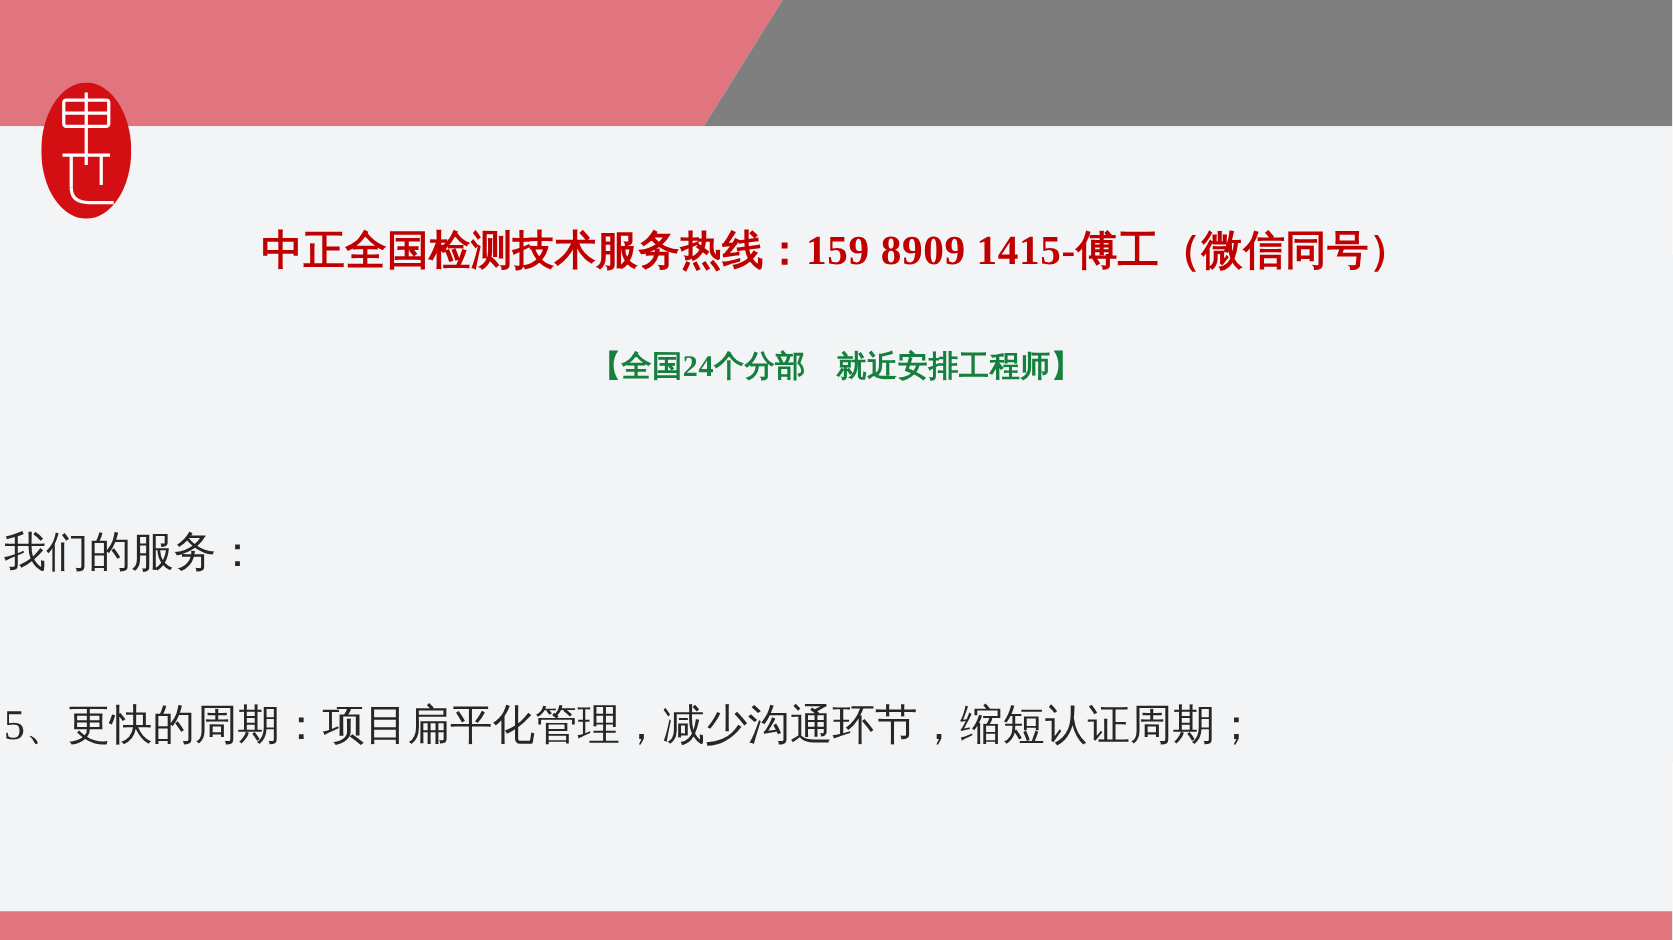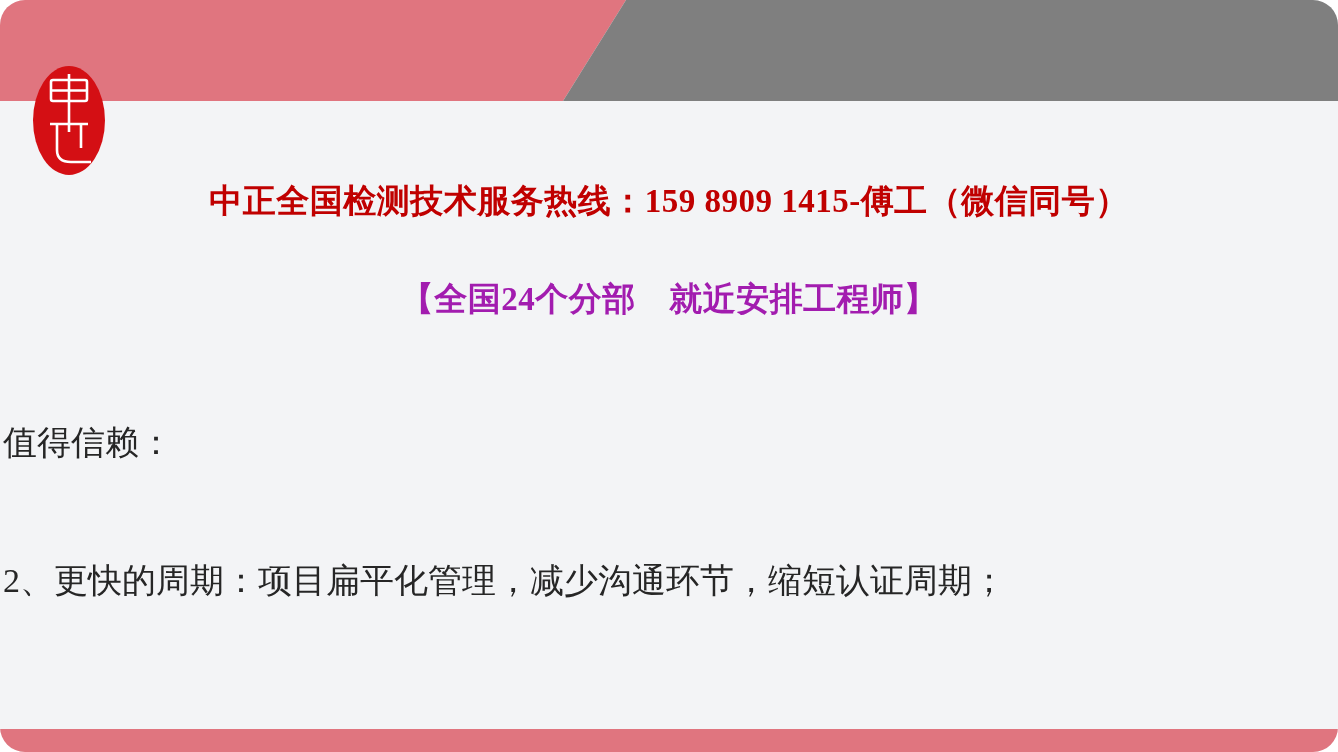--- a/index.html
+++ b/index.html
@@ -10,21 +10,20 @@
   body {
     font-family: "Liberation Serif", "DejaVu Serif", serif;
   }
 
   #slide {
     position: relative;
     width: 1338px;
     height: 752px;
     overflow: hidden;
     background: #f3f4f6;
-    border-radius: 25px;
   }
 
   
   .banner {
     position: absolute;
     left: 0;
     top: 0;
     width: 1338px;
     height: 101px;
   }
@@ -64,23 +63,23 @@
     letter-spacing: 0.5px;
     white-space: pre;
   }
 
   .subline {
     position: absolute;
     left: 0;
     top: 279px;
     width: 1338px;
     text-align: center;
-    color: #a21caf;
+    color: #15803d;
     font-weight: bold;
-    font-size: 33px;
+    font-size: 24px;
     line-height: 1.25;
     letter-spacing: 0.5px;
     white-space: pre;
   }
 
   
   .body-block {
     position: absolute;
     left: 3px;
     top: 328px;
@@ -121,21 +120,21 @@
         <path d="M24 84 q0 12 14 12 L58 96"></path>
       </g>
     </svg>
   </div>
 
   <div class="headline">中正全国检测技术服务热线：159 8909 1415-傅工（微信同号）</div>
 
   <div class="subline">【全国24个分部　就近安排工程师】</div>
 
   <div class="body-block">
-    <div class="body-line">值得信赖：</div>
-    <div class="body-line">2、更快的周期：项目扁平化管理，减少沟通环节，缩短认证周期；</div>
+    <div class="body-line">我们的服务：</div>
+    <div class="body-line">5、更快的周期：项目扁平化管理，减少沟通环节，缩短认证周期；</div>
     
     
   </div>
 
   <div class="bottom-bar"></div>
 
 </div>
 
 </body></html>

